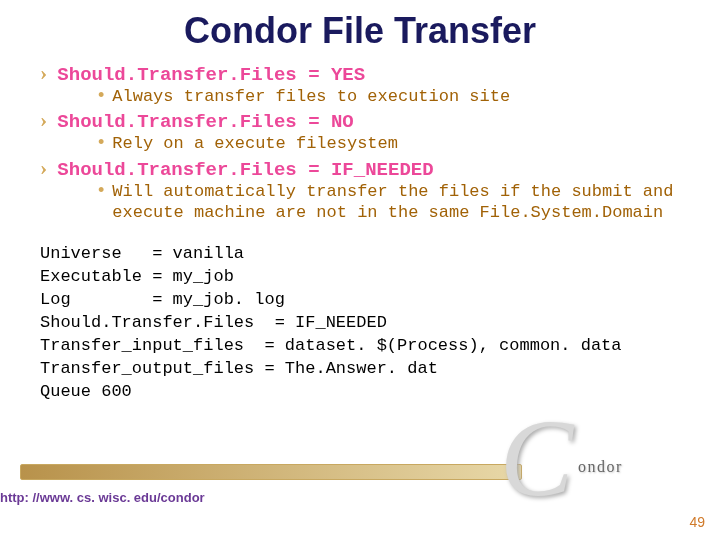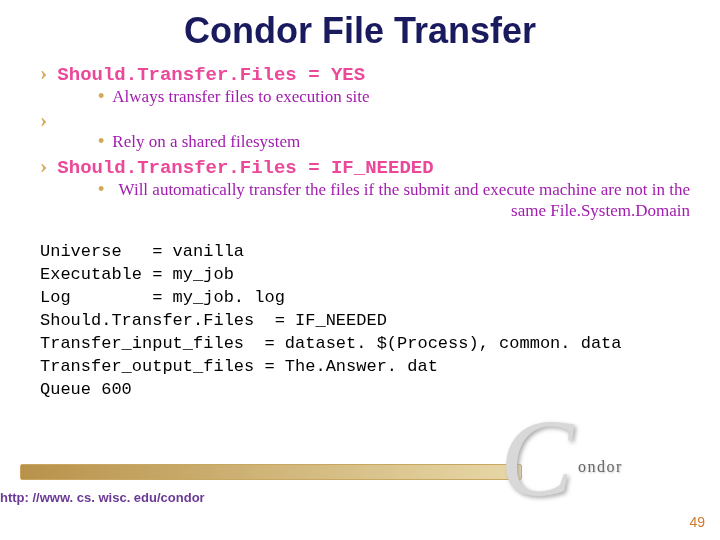--- a/index.html
+++ b/index.html
@@ -50,25 +50,24 @@
       align-items: baseline;
       margin: 0 0 0 68px;
     }
     .bullet-l2 .marker {
       color: #d4a95a;
       font-size: 18px;
       margin-right: 8px;
       line-height: 1;
     }
     .bullet-l2 .text {
-      font-family: Liberation Serif, serif;
+      font-family: Liberation Mono, monospace;
       font-size: 17px;
-      color: #a21caf;
+      color: #a16207;
       line-height: 1.25;
-      text-align: right;
     }
     .code-block {
       font-family: "Courier New", monospace;
       font-weight: normal;
       font-size: 17px;
       color: #000;
       margin: 20px 0 0 10px;
       white-space: pre;
       line-height: 1.35;
     }
@@ -139,24 +138,25 @@
     <span class="marker">›</span>
     <span class="text">Should.Transfer.Files = YES</span>
   </div>
   <div class="bullet-l2">
     <span class="marker">•</span>
     <span class="text">Always transfer files to execution site</span>
   </div>
 
   <div class="bullet-l1">
     <span class="marker">›</span>
+    <span class="text">Should.Transfer.Files = NO</span>
   </div>
   <div class="bullet-l2">
     <span class="marker">•</span>
-    <span class="text">Rely on a shared filesystem</span>
+    <span class="text">Rely on a execute filesystem</span>
   </div>
 
   <div class="bullet-l1">
     <span class="marker">›</span>
     <span class="text">Should.Transfer.Files = IF_NEEDED</span>
   </div>
   <div class="bullet-l2">
     <span class="marker">•</span>
     <span class="text">Will automatically transfer the files if the submit and execute machine are not in the same File.System.Domain</span>
   </div>

